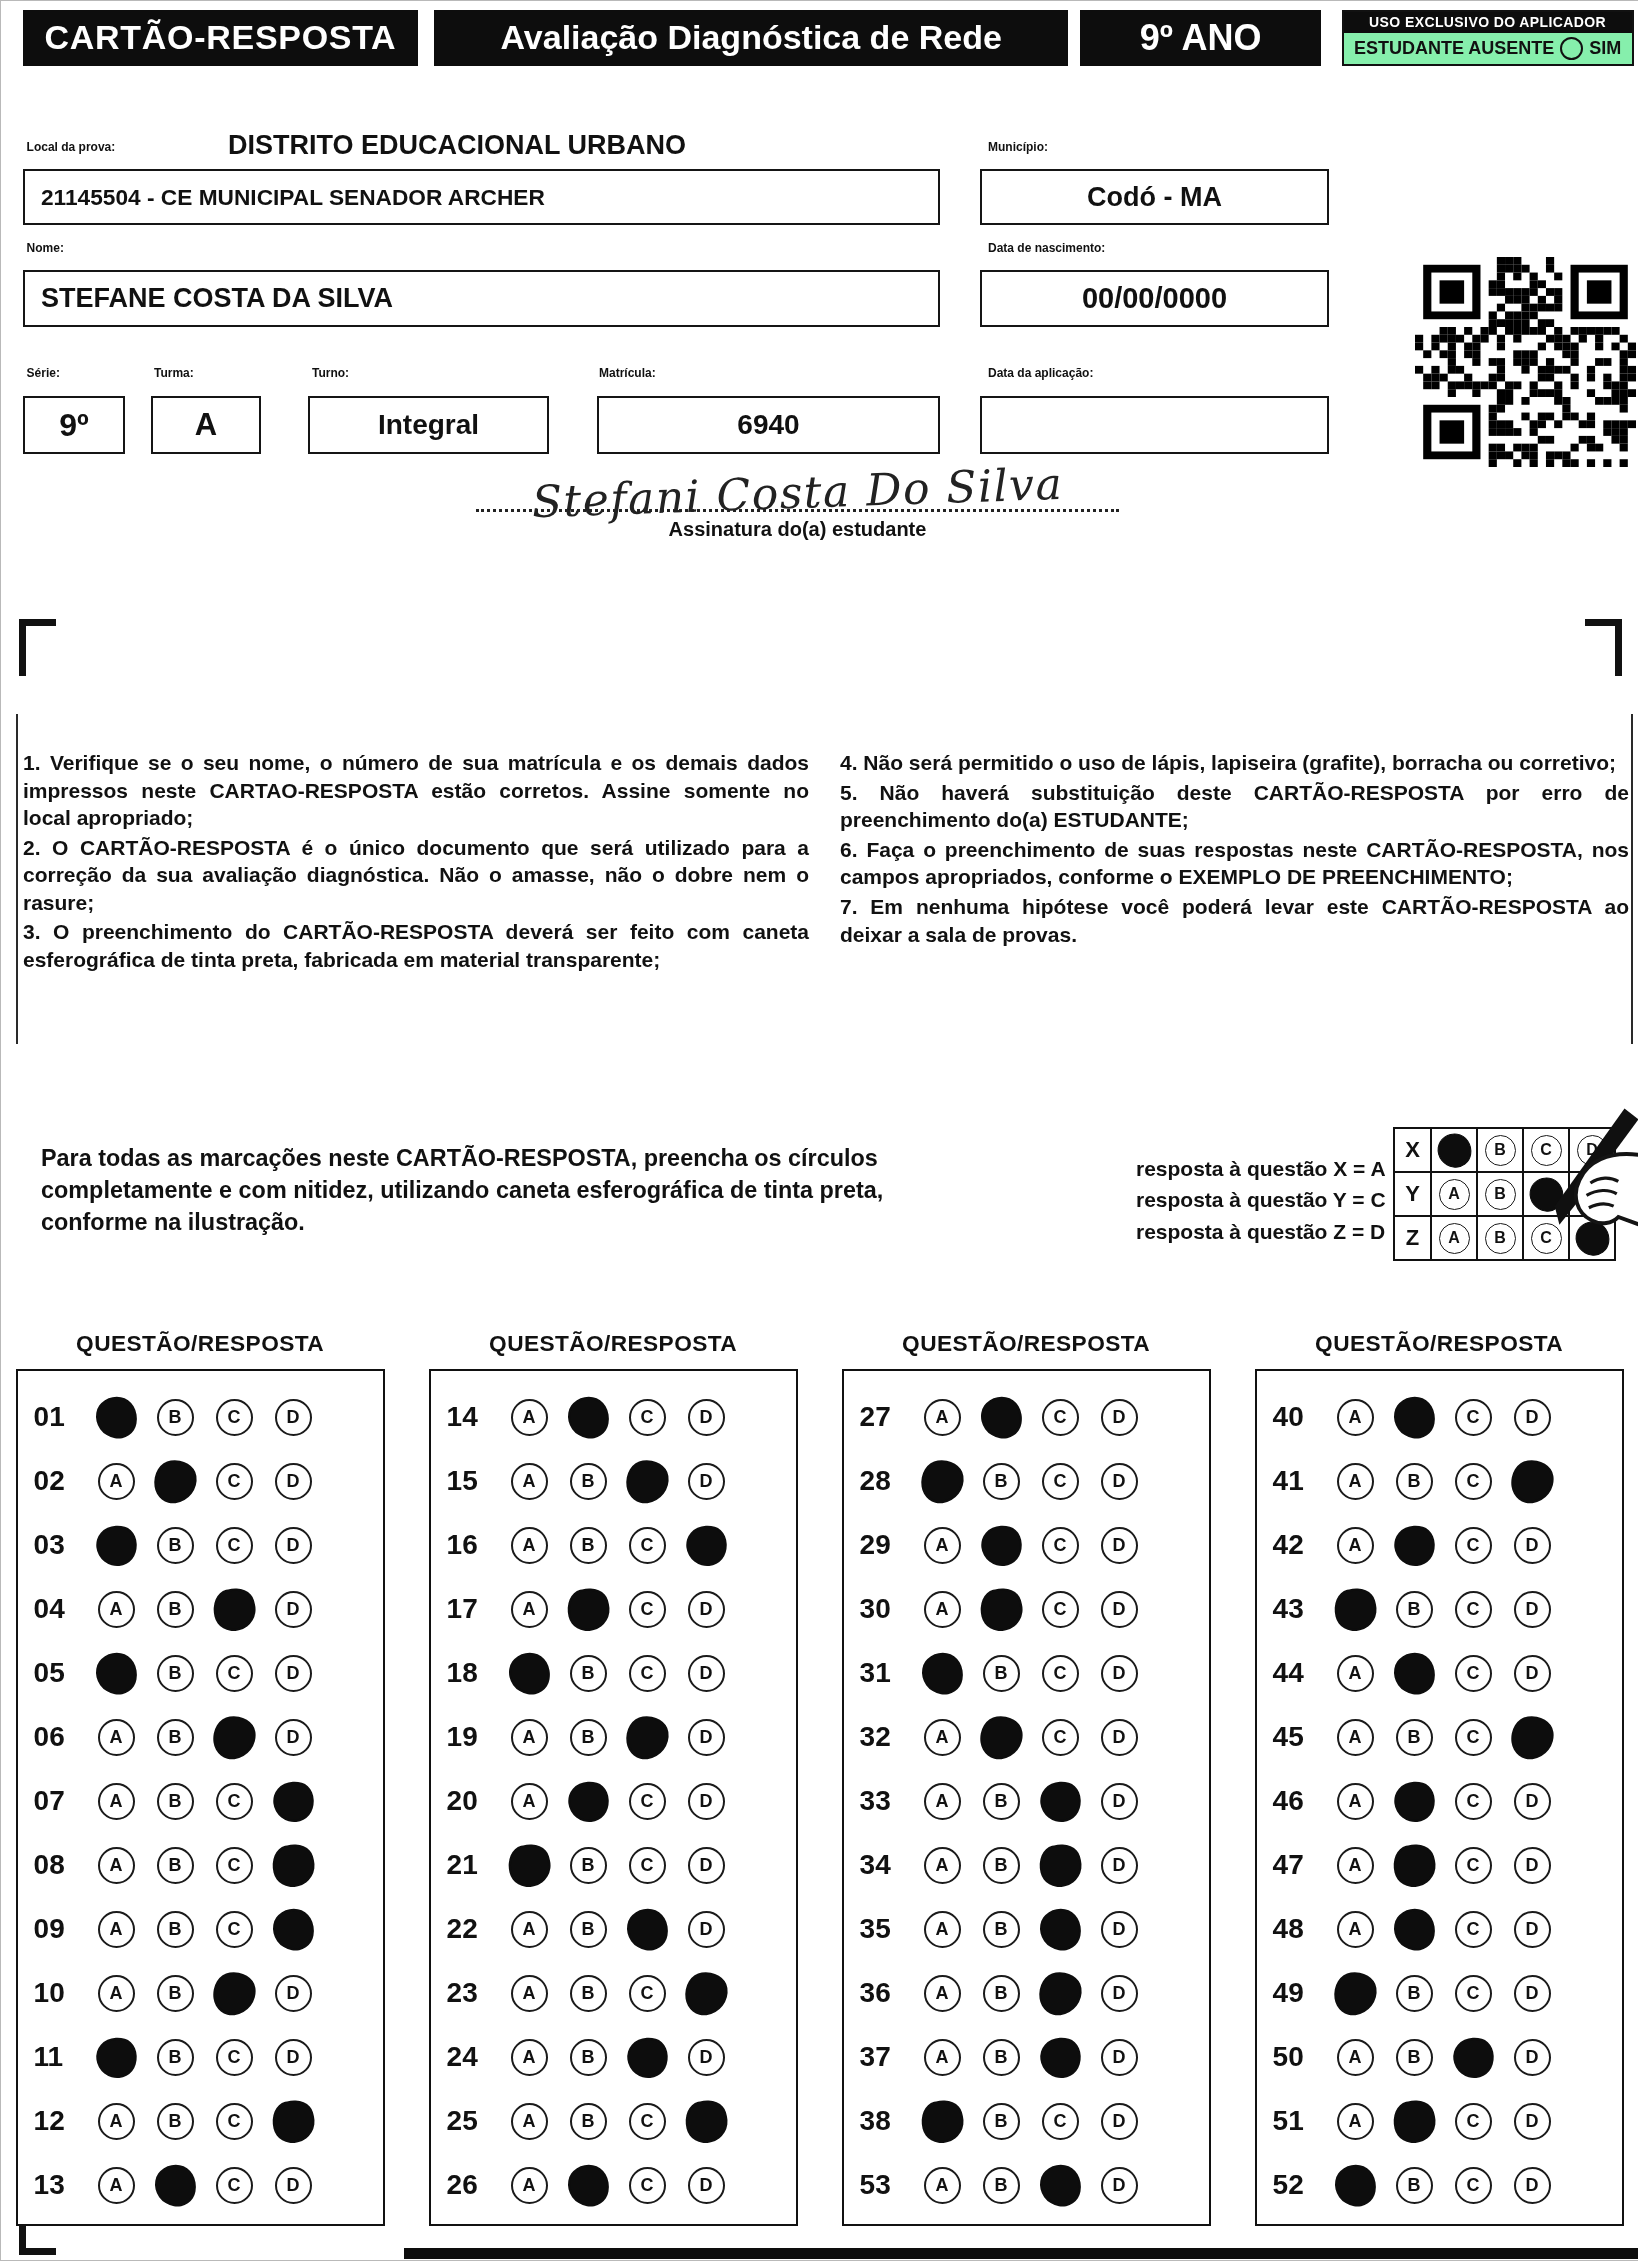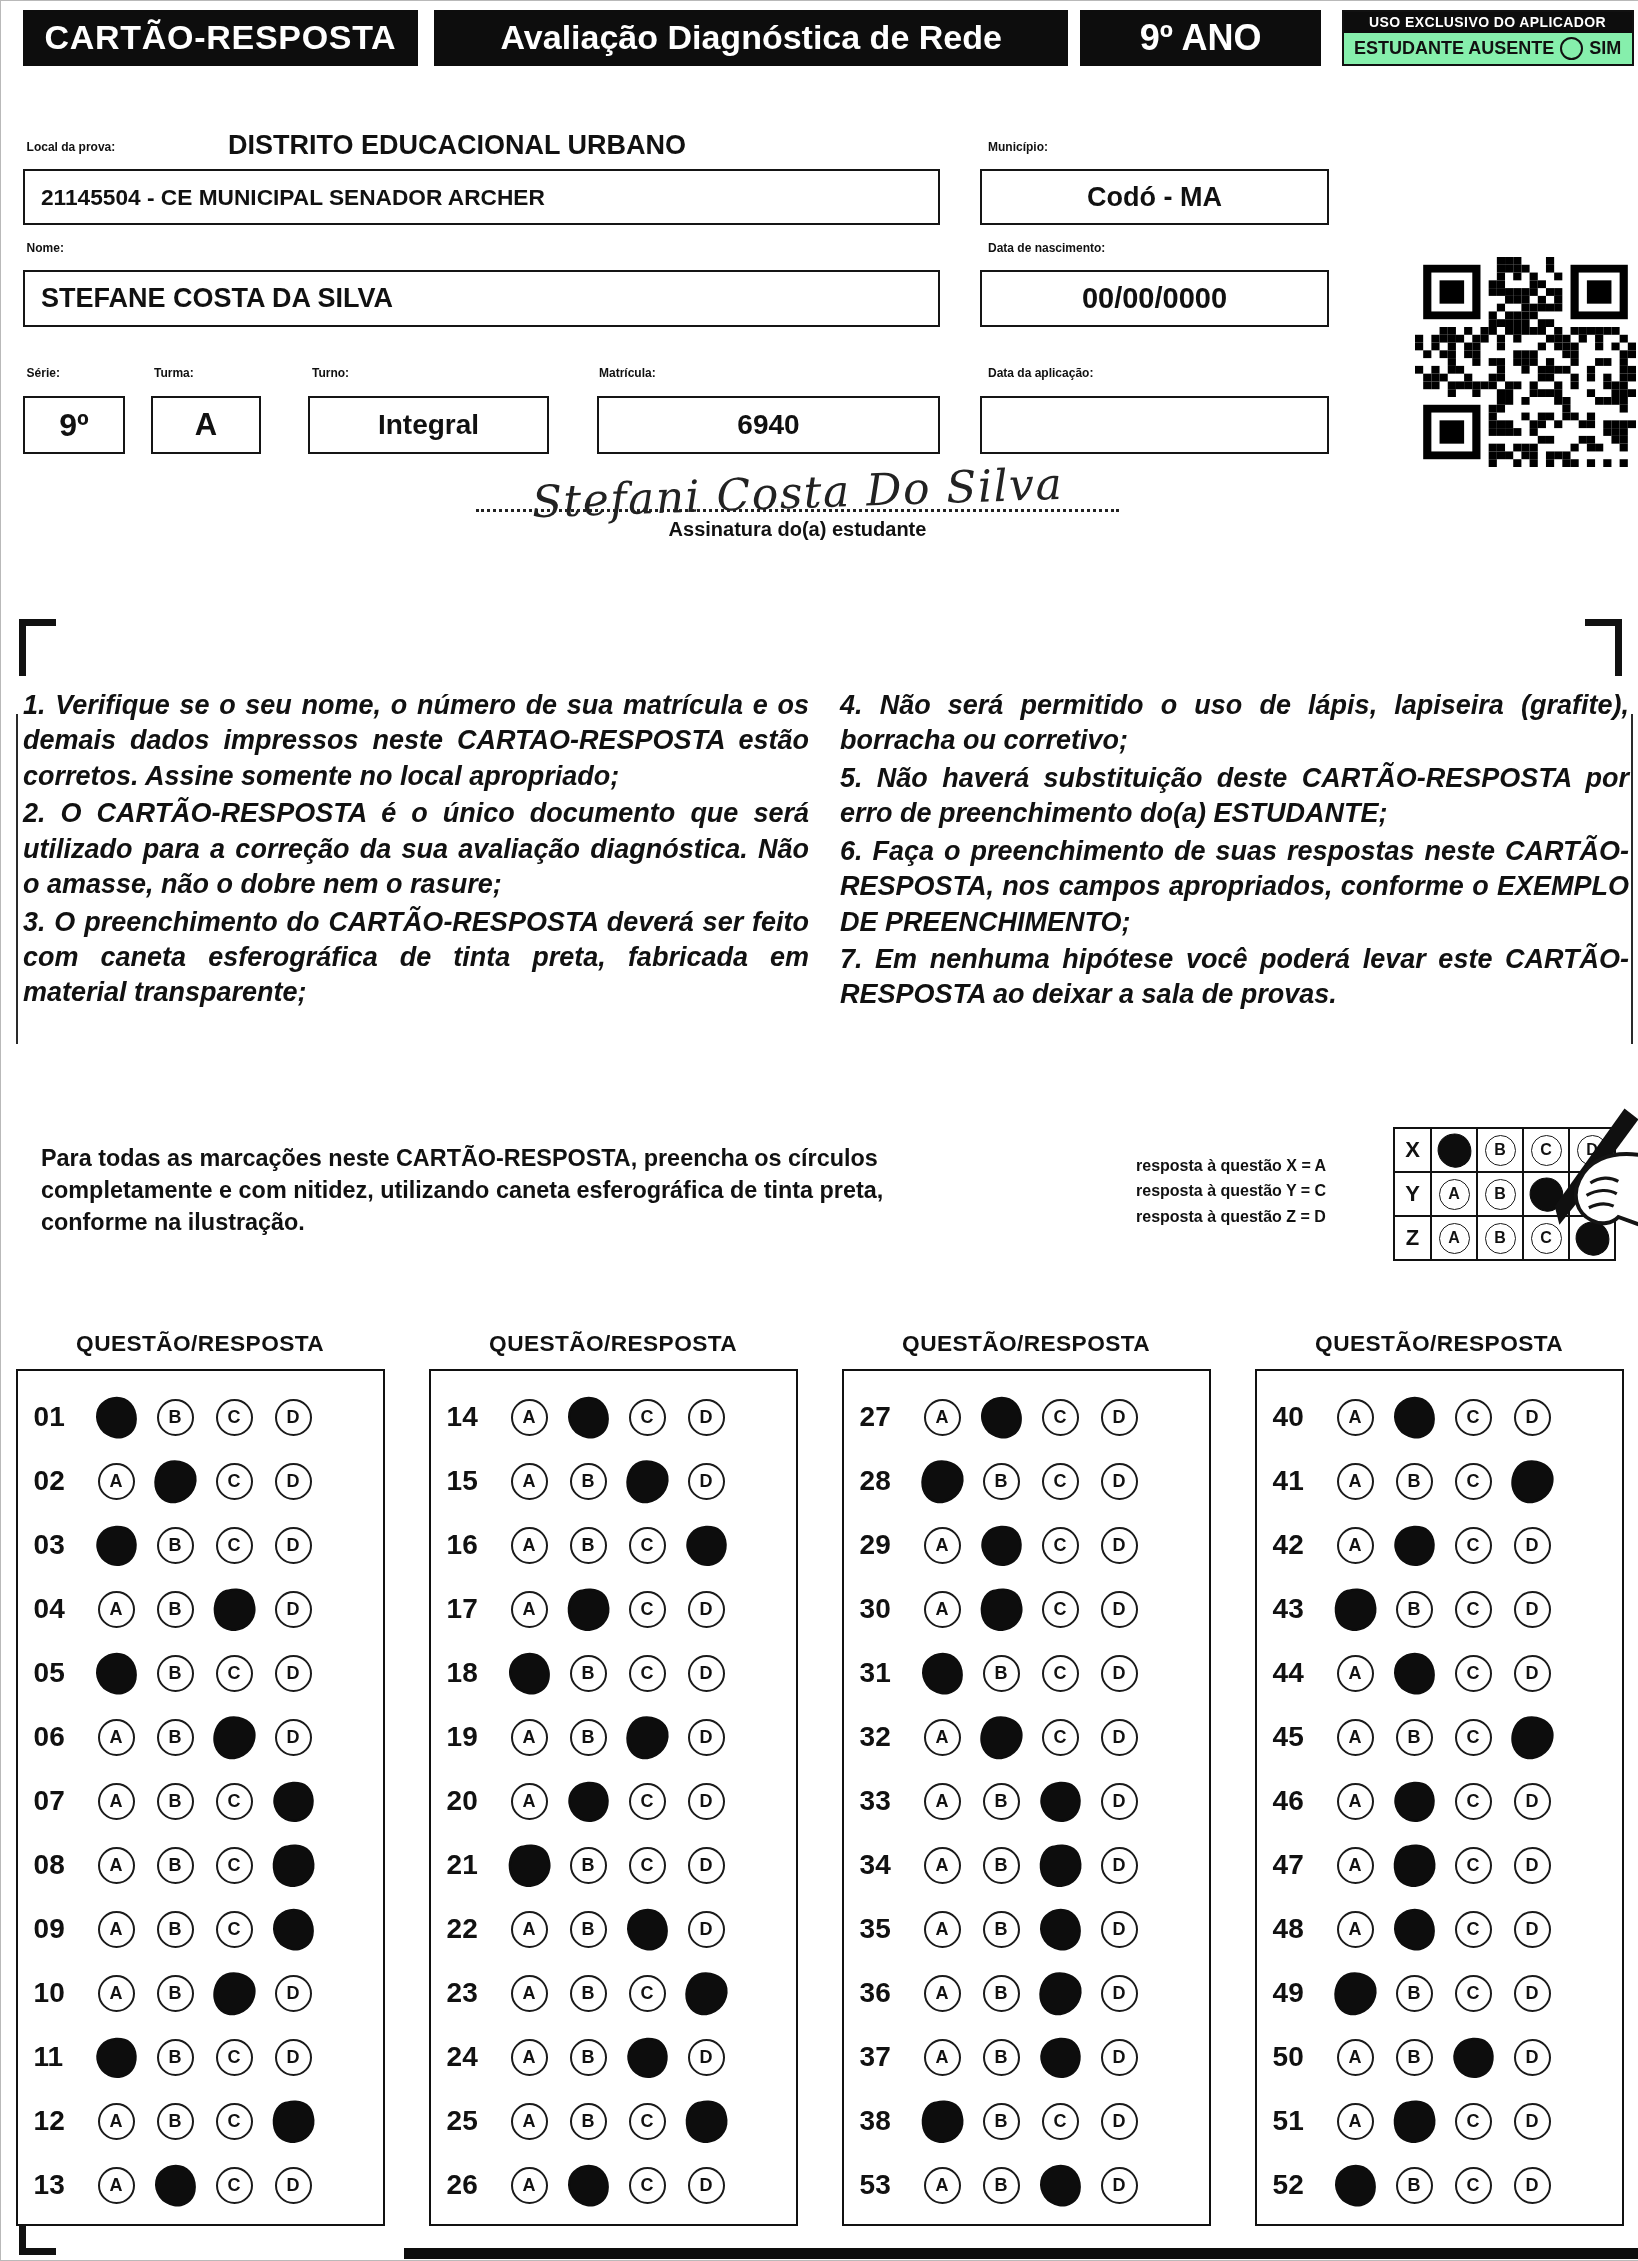--- a/index.html
+++ b/index.html
@@ -59,29 +59,29 @@
   .bracket-tr { position: absolute; left: 1584px; top: 618px;  width: 37px; height: 57px; border-top: 7.3px solid #111; border-right: 7.3px solid #111; }
   .bracket-bl { position: absolute; left: 18px;   top: 2203px; width: 37px; height: 51px; border-left: 7.3px solid #111; border-bottom: 7.3px solid #111; }
   .bottom-bar { position: absolute; left: 403px; right: 0; bottom: 1.5px; height: 10.2px; background: #0d0d0d; }
   .edge-l { position: absolute; left: 14.6px;   top: 713px; height: 330px; width: 2.2px; background: #2a2a2a; }
   .edge-r { position: absolute; left: 1630px; top: 713px; height: 330px; width: 2.2px; background: #2a2a2a; }
 
   
   .instr-title-row { position: absolute; left: 0; right: 0; top: 656px; display: flex; align-items: center; justify-content: center; gap: 20.5px; }
   .rule { width: 292px; height: 2.9px; background: #111; }
   .instr-title { font-size: 25px; font-weight: bold; letter-spacing: 0.7px; }
-  .instr-col { position: absolute; top: 687px; font-size: 27px; font-weight: bold; text-align: justify; line-height: 1.31; font-style: italic; }
+  .instr-col { position: absolute; top: 748px; font-size: 21px; font-weight: bold; text-align: justify; line-height: 1.31; }
   .instr-left  { left: 22px;   width: 786px; }
   .instr-right { left: 839px; width: 789px; }
   .instr-col p { margin: 0 0 2.2px; }
 
   .fill-note { position: absolute; left: 40px; top: 1142px; width: 844px; font-size: 23.4px; font-weight: bold; line-height: 1.36; }
 
   .ex-labels { position: absolute; left: 1135px; top: 1156px; }
-  .ex-labels p { font-size: 16px; font-weight: bold; margin: 0 0 7.3px; }
+  .ex-labels p { font-size: 21px; font-weight: bold; margin: 0 0 7.3px; }
 
   .ex-grid { position: absolute; left: 1392px; top: 1126px; border: 2.2px solid #111; background: #fff; }
   .ex-row { display: flex; }
   .ex-row + .ex-row { border-top: 2.2px solid #111; }
   .ex-cell { width: 46px; height: 42px; display: flex; align-items: center; justify-content: center; }
   .ex-cell + .ex-cell { border-left: 2.2px solid #111; }
   .ex-label { width: 35px; font-size: 22px; font-weight: bold; }
 
   .hand { position: absolute; left: 1484px; top: 1105px; width: 155px; height: 157px; }
   .hand svg { width: 100%; height: 100%; }

